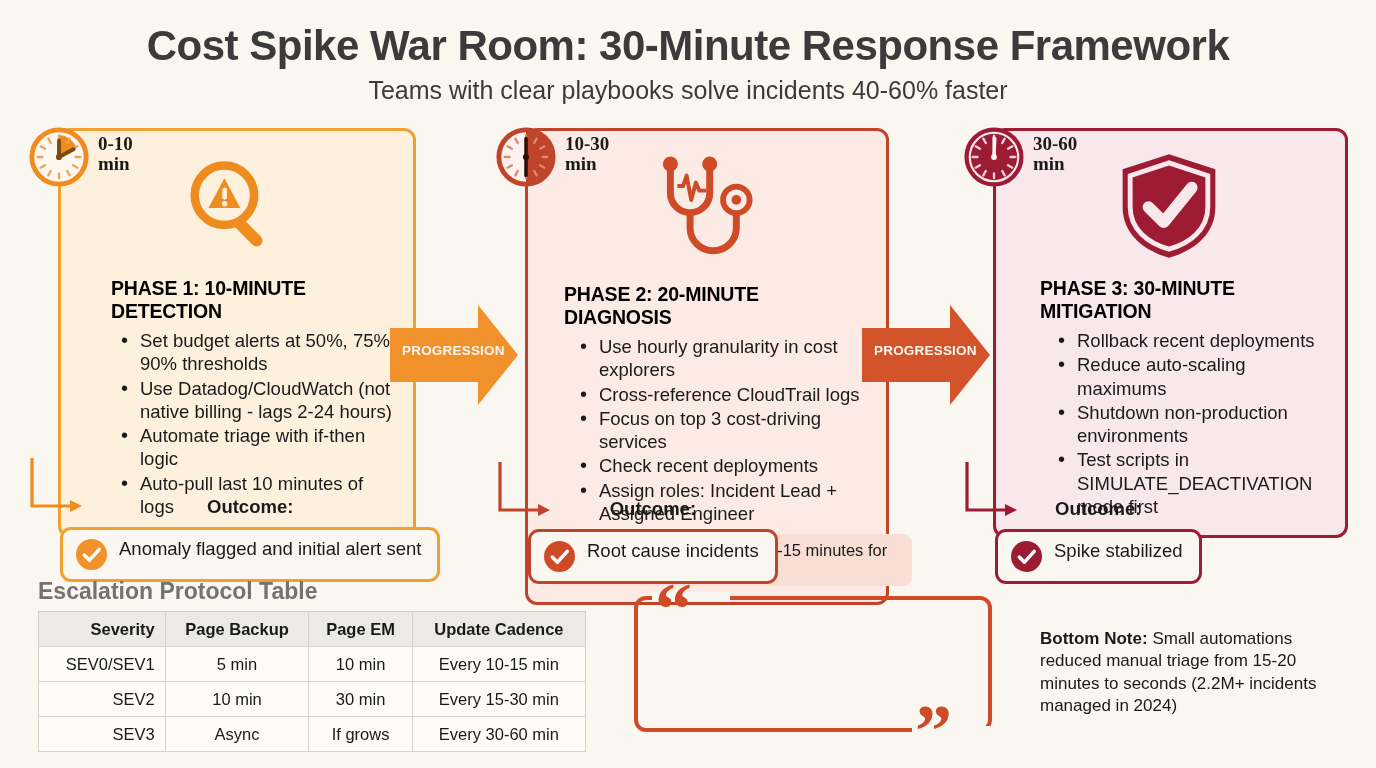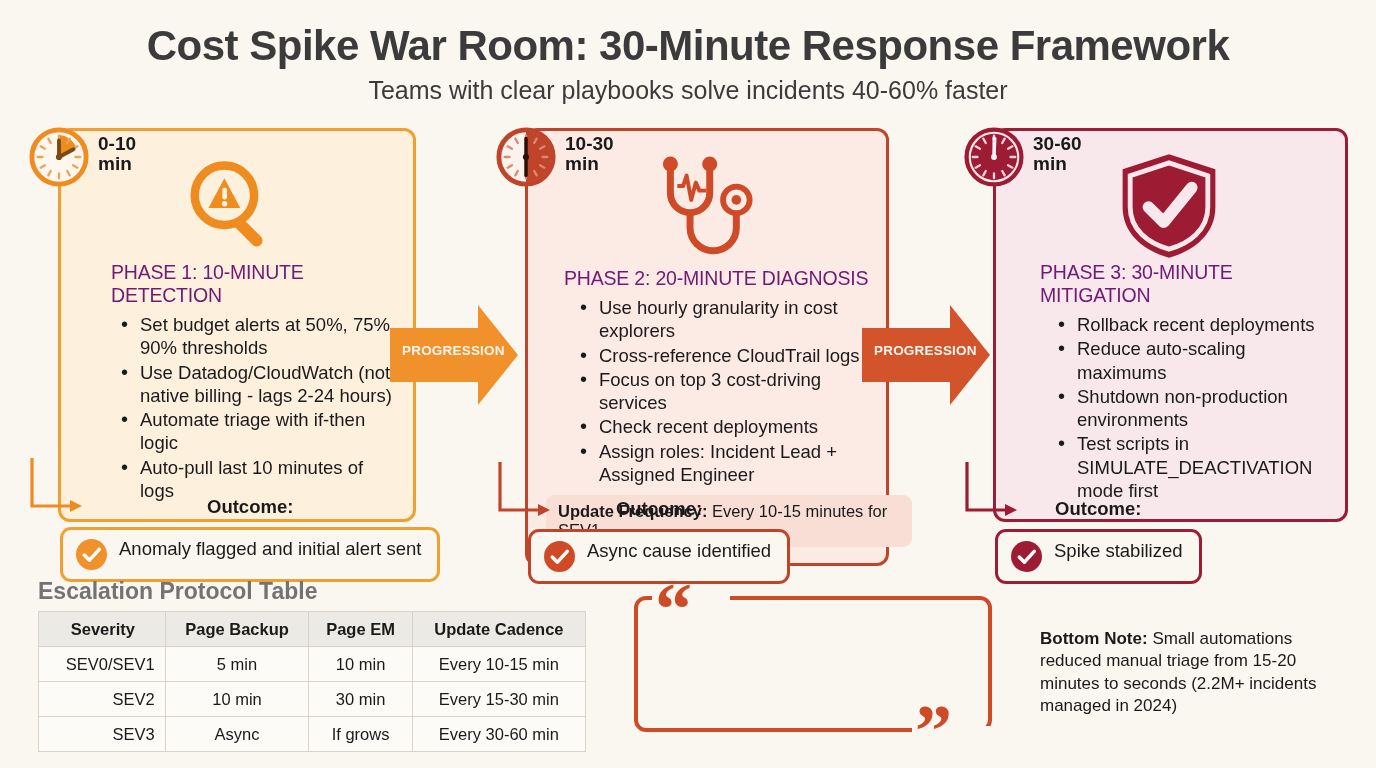--- a/index.html
+++ b/index.html
@@ -39,37 +39,38 @@
   }
   .card-1 { background: #fdf0dd; border-color: #f0a030; margin-left: 30px; width: 358px; min-height: 345px;}
   .card-2 { background: #fceae4; border-color: #c0442a; margin-left: 30px; width: 364px; min-height: 360px;}
   .card-3 { background: #f8e7eb; border-color: #9e1b34; margin-left: 30px; width: 355px; min-height: 347px;}
 
   
   .clock-wrap {
     position: absolute; left: 0px; top: -2px;
     display: flex; align-items: flex-start; gap: 8px;
     z-index: 5;
+    font-family: Liberation Serif, serif;
   }
   .clock { width: 62px; height: 62px; display:block; }
   .clock-label {
     font-size: 19px; font-weight: bold; color: #1a1a1a;
     line-height: 1.05; padding-top: 8px; white-space: pre-line;
   }
 
   .hero-icon {
     display: block; margin: 18px auto 0 auto;
   }
   .hero-1 { margin-top: 10px; margin-left: 105px; }
   .hero-2 { margin-top: 4px;  margin-left: 95px; }
   .hero-3 { margin-top: 6px;  margin-left: 105px; }
 
   .phase-heading {
-    font-size: 19.5px; font-weight: normal; color: #701a75;
-    margin-bottom: 6px;
+    font-size: 19.5px; font-weight: bold; color: #000000;
+    margin-top: 16px; margin-bottom: 6px;
     letter-spacing: -0.2px;
   }
   .h1-pos { margin-left: 34px; }
   .h2-pos { margin-left: 20px; }
   .h3-pos { margin-left: 28px; }
 
   ul.bullets { list-style: none; margin-left: 44px; }
   ul.b2 { margin-left: 36px; }
   ul.b3 { margin-left: 46px; }
   ul.bullets li {
@@ -135,21 +136,21 @@
     border-collapse: collapse; width: 548px;
     background: #fdfbf7;
   }
   table.esc th, table.esc td {
     border: 1px solid #d8d2c8;
     font-size: 16.5px; color: #1a1a1a;
     padding: 7px 10px; text-align: center; height: 35px;
   }
   table.esc th { background: #eceae5; font-weight: bold; }
   table.esc td.first { text-align: right; }
-  table.esc th.first { text-align: center; padding-left: 12px; }
+  table.esc th.first { text-align: right; padding-left: 12px; }
 
   
   .quote-box {
     position: absolute; left: 634px; top: 596px;
     width: 358px; height: 136px;
     border: 4px solid #cf4a26; border-radius: 12px;
   }
   .quote-text {
     position: absolute; left: 638px; top: 627px; width: 350px;
     text-align: center; font-size: 21px; font-weight: bold;
@@ -305,21 +306,21 @@
     <path d="M42 42 L54 48 L42 54 Z" fill="#c0442a"></path>
   </svg>
 
   <div class="outcome-row o2">
     <span class="outcome-label">Outcome:</span>
     <div class="outcome-box ob2">
       <svg class="check" width="33" height="33" viewBox="0 0 32 32">
         <circle cx="16" cy="16" r="15" fill="#cf4a26"></circle>
         <path d="M9 16.5 L14 21.5 L23.5 11" fill="none" stroke="#fff" stroke-width="3.4" stroke-linecap="round" stroke-linejoin="round"></path>
       </svg>
-      <span class="outcome-text">Async cause identified</span>
+      <span class="outcome-text">Root cause incidents</span>
     </div>
   </div>
 
   <div class="prog p2">
     <svg width="130" height="110" viewBox="0 0 130 110">
       <path d="M0 28 L88 28 L88 5 L128 55 L88 105 L88 82 L0 82 Z" fill="#d3532a"></path>
     </svg>
     <div class="prog-text">PROGRESSION</div>
   </div>
 

